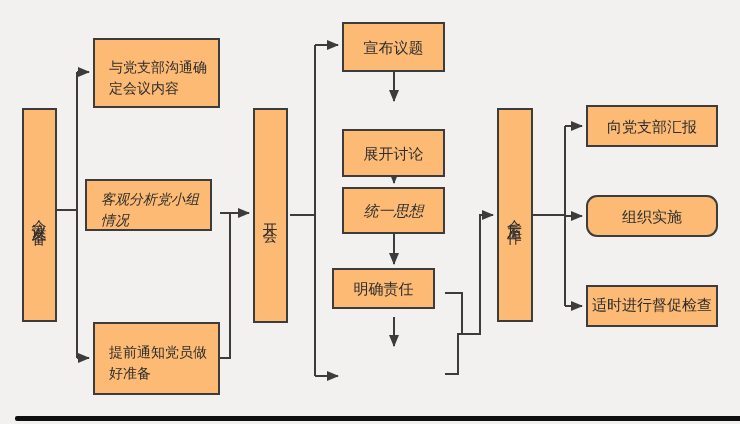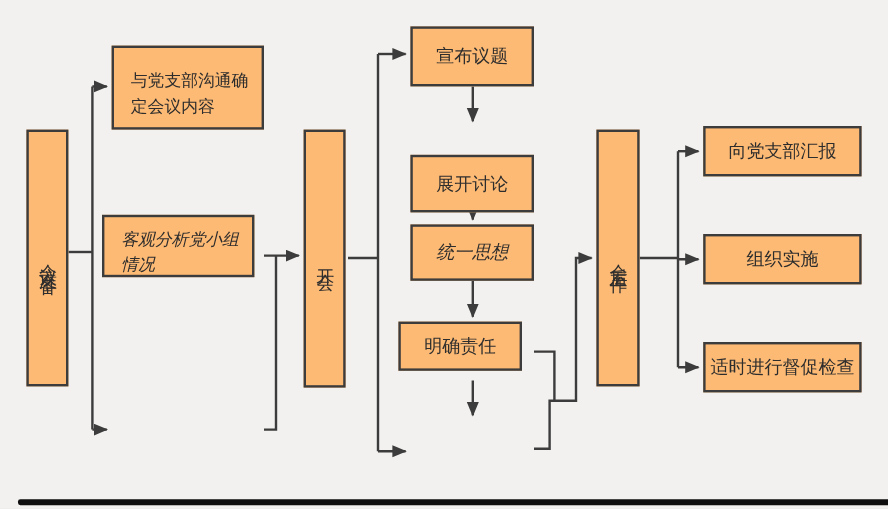--- a/index.html
+++ b/index.html
@@ -47,22 +47,22 @@
   #n-p2   {left:85px; top:179px;width:127px;height:52px;font-style:italic;}
   #n-p3   {left:93px; top:322px;width:127px;height:73px;}
   #n-meet {left:253px;top:108px;width:35px; height:215px;}
   #n-m1   {left:342px;top:22px; width:103px;height:50px;}
   #n-m2   {left:342px;top:105px;width:103px;height:48px;margin-top:24px;}
   #n-m3   {left:342px;top:187px;width:103px;height:47px;font-style:italic;}
   #n-m4   {left:332px;top:268px;width:103px;height:41px;justify-content:center;}
   #n-m5   {left:342px;top:350px;width:103px;height:48px;}
   #n-post {left:497px;top:108px;width:36px; height:214px;}
   #n-r1   {left:586px;top:105px;width:132px;height:42px;}
-  #n-r2   {left:586px;top:195px;width:132px;height:42px;}
-  #n-r3   {left:586px;top:285px;width:132px;height:42px;}
+  #n-r2   {left:586px;top:195px;width:132px;height:42px;border-radius:11px;}
+  #n-r3   {left:586px;top:285px;width:132px;height:42px;font-family:Liberation Mono, monospace;}
 </style>
 </head>
 <body>
 
 <div id="canvas">
 
   <svg id="wires" viewBox="0 0 740 424" xmlns="http://www.w3.org/2000/svg">
     <defs>
       <marker id="arr" markerUnits="userSpaceOnUse" markerWidth="13" markerHeight="11" refX="11" refY="5" orient="auto">
         <path d="M0 0 L12 5 L0 10 Z" fill="#3c3c3c"></path>
@@ -108,20 +108,23 @@
   <div class="node vstage" id="n-post">
     <span class="vlabel">会后工作</span>
   </div>
 
   <div class="node task" id="n-p1">
     <span>与党支部沟通确定会议内容</span>
   </div>
   <div class="node task" id="n-p2">
     <span>客观分析党小组情况</span>
   </div>
+  <div class="node task" id="n-p3">
+    <span>提前通知党员做好准备</span>
+  </div>
 
   <div class="node step" id="n-m1">
     <span>宣布议题</span>
   </div>
   <div class="node step" id="n-m2">
     <span>展开讨论</span>
   </div>
   <div class="node step" id="n-m3">
     <span>统一思想</span>
   </div>

